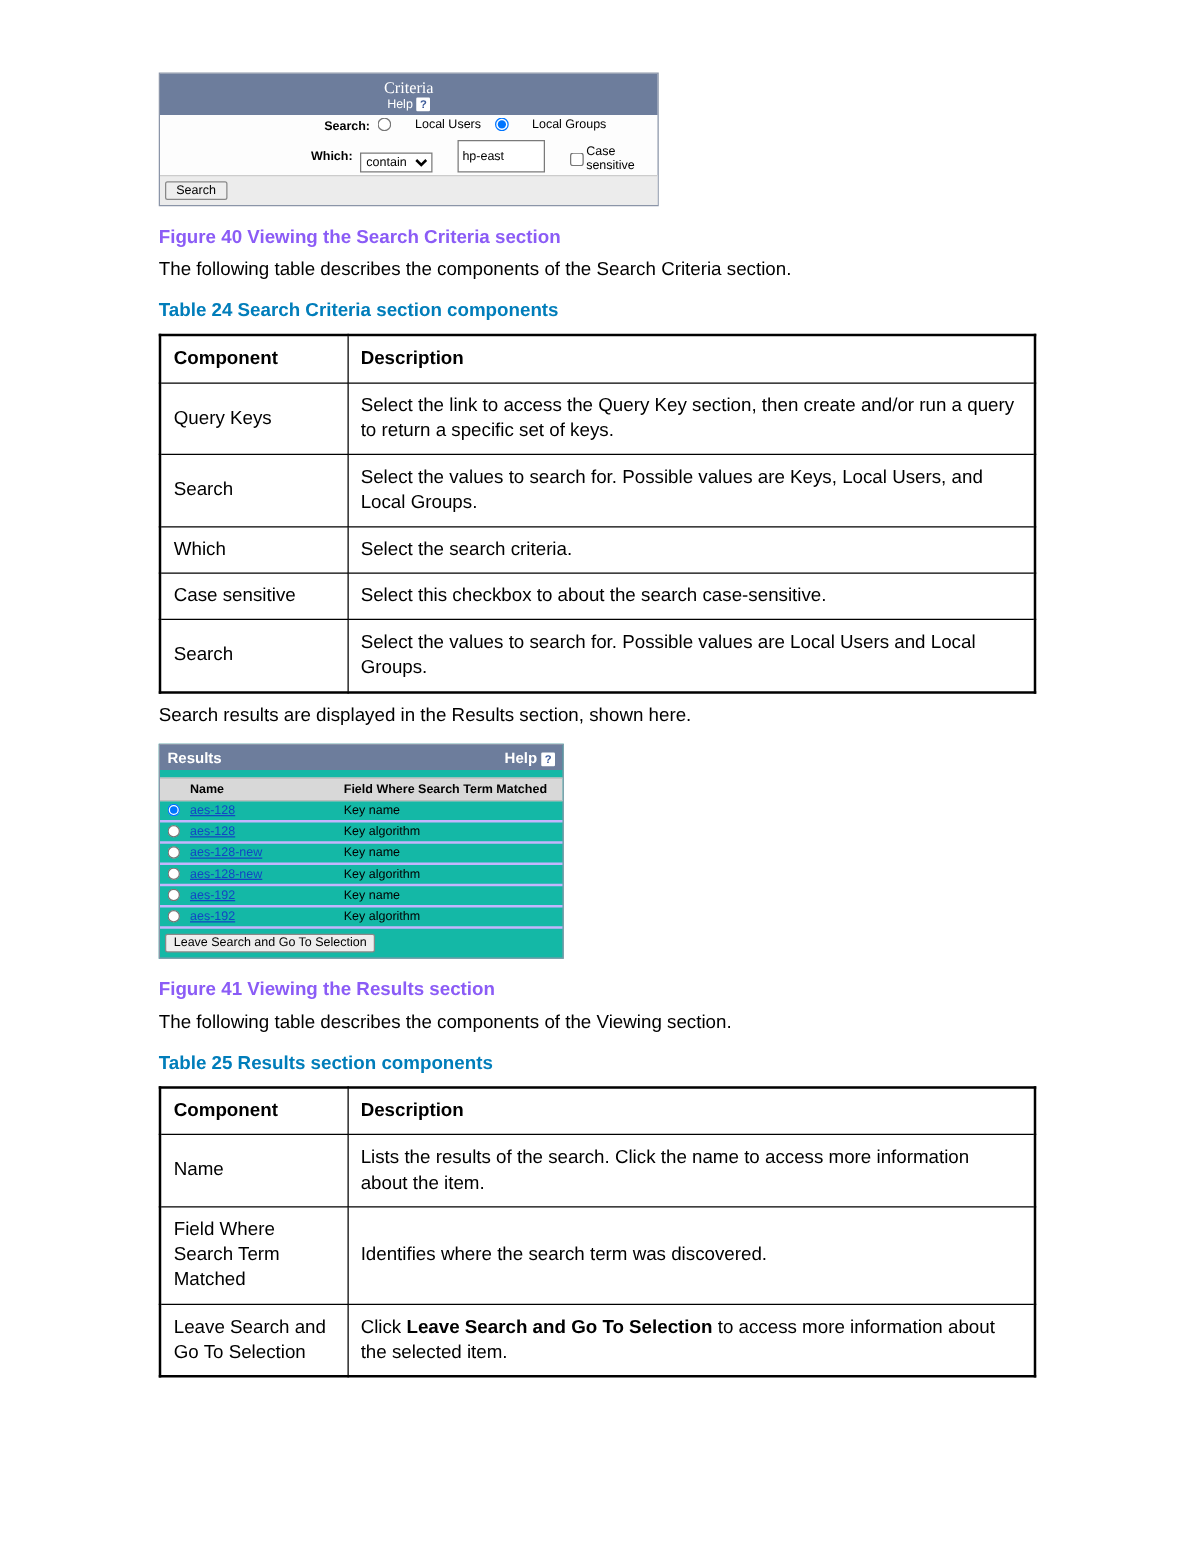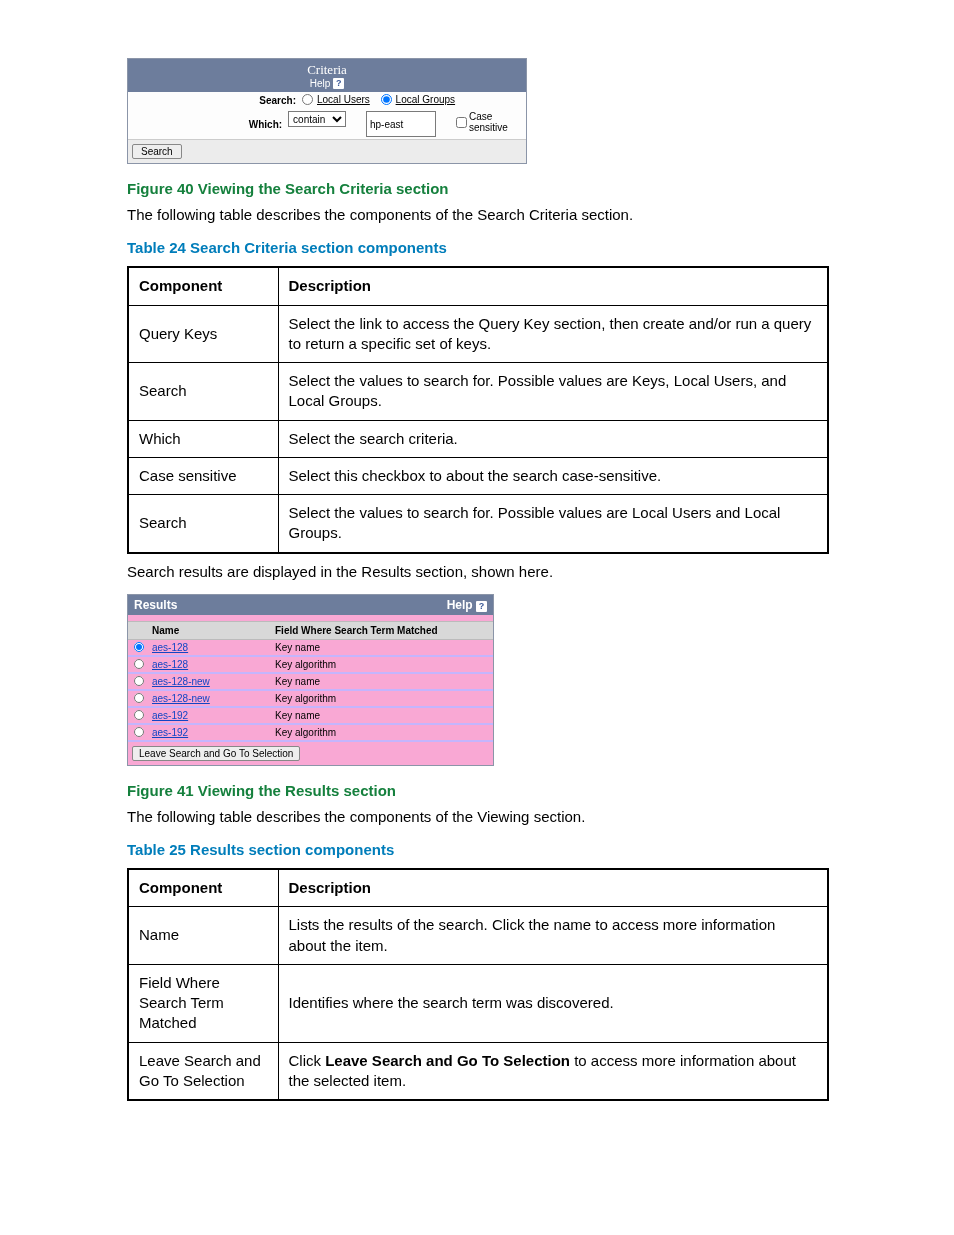--- a/index.html
+++ b/index.html
@@ -58,43 +58,43 @@
     width: 170px;
     text-align: right;
     font-weight: bold;
     padding-right: 6px;
     font-size: 10px;
   }
   .criteria-val {
     flex: 1;
   }
   .criteria-val a { color: #1246c4; text-decoration: underline; }
-  .radio { display:inline-flex; align-items:center; gap:4px; margin-right:8px;text-decoration:underline;}
+  .radio { display:inline-flex; align-items:center; gap:19px; margin-right:8px;}
   .radio input { margin:0; width:11px; height:11px; }
-  .which-row { display:flex; align-items:flex-start; gap:20px;}
+  .which-row { display:flex; align-items:flex-end; gap:20px;}
   .which-row select, .which-row input[type=text] {
     font-size:10px; height:16px; border:1px solid #7a7a7a; background:#fff;
   }
   .which-row select{ width:70px;}
   .which-row input[type=text]{ width:70px; padding:12px 3px;}
   .cs { display:flex; align-items:center; gap:2px; margin-left:auto; padding-right:2px;}
   .cs input{width:11px;height:11px;margin:0;}
   .search-bar {
     background:#ececec;
     padding:4px;
     border-top:1px solid #ccc;
   }
   .search-bar button {
     font-size:10px; padding:1px 8px;
     background:#eee; border:1px solid #888; border-radius:2px;
   }
 
   
   .fig-caption {
-    color: #15803d;
+    color: #8b5cf6;
     font-weight: bold;
     font-size: 15px;
     margin: 16px 0 8px 0;
   }
   .body-text {
     font-size: 15px;
     margin: 8px 0 12px 0;
     line-height: 1.35;
   }
   .tbl-caption {
@@ -116,24 +116,24 @@
     padding: 8px 10px;
     text-align: left;
     vertical-align: middle;
     line-height:1.35;
   }
   table.doc th { font-weight: bold; }
   table.doc td:first-child, table.doc th:first-child { width: 150px; }
 
   
   .results-panel {
-    width: 367px;
+    width: 324px;
     border:1px solid #8b95a8;
     font-size:10px;
-    background:#f9a8d4;
+    background:#14b8a6;
     margin-top:4px;
   }
   .results-header {
     background:#6d7d9c;color:#fff;
     padding:3px 6px;
     display:flex;justify-content:space-between;align-items:center;
     font-weight:bold;font-size:12px;
   }
   .results-head-row{
     background:#d8d8d8;

